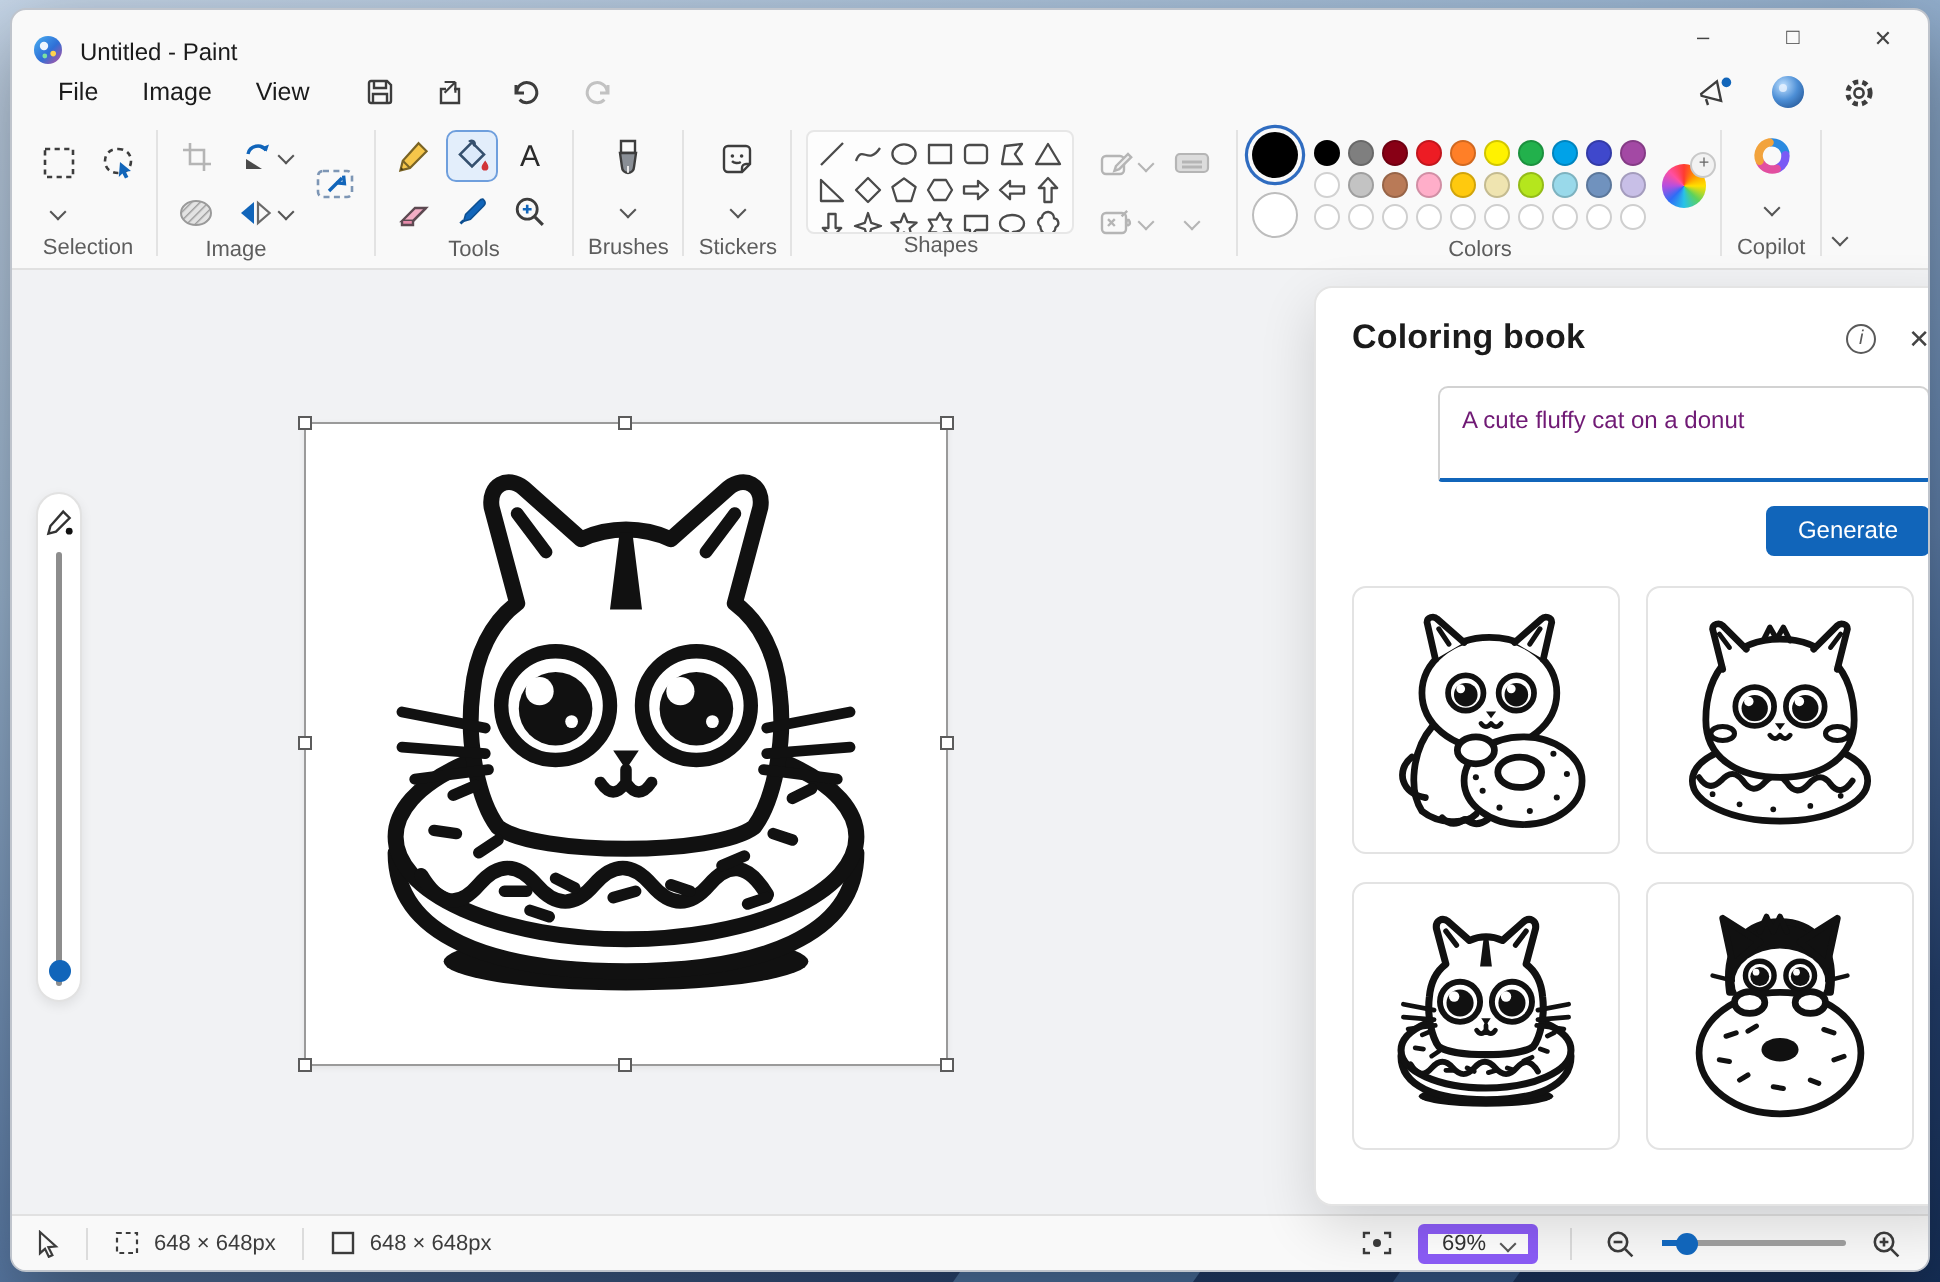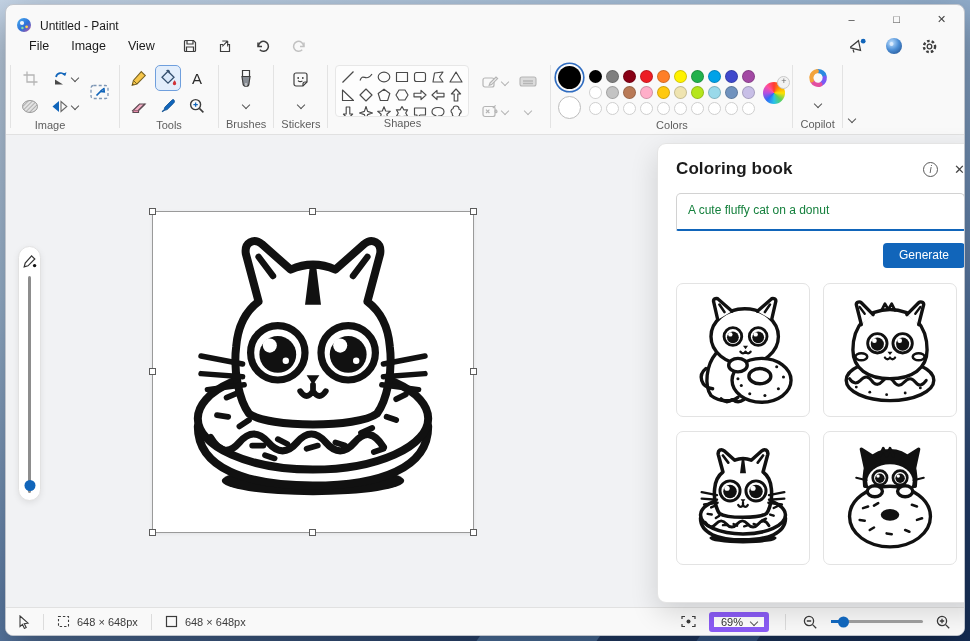--- a/index.html
+++ b/index.html
@@ -80,22 +80,22 @@
   
   .panel { position:absolute; left:651px; top:8px; width:327px; height:460px; background:#fff;
     border:1px solid #e4e4e4; border-radius:9px; box-shadow:0 10px 28px rgba(0,0,0,.14);
     padding:15px 18px; }
   .panel-head { display:flex; align-items:center; }
   .panel-title { font-size:17px; font-weight:700; color:#1b1b1b; letter-spacing:.1px; }
   .panel-head .spacer { flex:1; }
   .info-i { width:15px; height:15px; border:1.2px solid #5a5a5a; border-radius:50%; color:#5a5a5a;
     font-size:10px; line-height:13px; text-align:center; font-style:italic; margin-right:16px; }
   .panel-close { font-size:13px; color:#444; }
-  .prompt-box { margin-top:14px; height:38px; border:1px solid #d2d2d2; border-bottom:2px solid #1165ba;
-    border-radius:5px 5px 2px 2px; background:#fff; padding:9px 11px; font-size:12px; color:#15803d; }
+  .prompt-box { margin-top:14px; height:48px; border:1px solid #d2d2d2; border-bottom:2px solid #1165ba;
+    border-radius:5px 5px 2px 2px; background:#fff; padding:9px 11px; font-size:12px; color:#701a75;margin-left:43px; }
   .gen-row { display:flex; justify-content:flex-end; margin-top:12px; }
   .gen-btn { background:#1165ba; color:#fff; font-size:12px; border:none; border-radius:4px;
     padding:5px 16px; line-height:15px; }
   .thumbgrid { display:grid; grid-template-columns:134px 134px; gap:14px 13px; margin-top:15px; }
   .thumb { width:134px; height:134px; background:#fff; border:1px solid #e3e3e3; border-radius:7px;
     display:flex; align-items:center; justify-content:center; }
 
   
   .statusbar { height:28px; flex:0 0 auto; background:#f9f9f9; border-top:1px solid #e1e1e1;
     display:flex; align-items:center; font-size:11px; color:#3c3c3c; padding:0 12px; }
@@ -183,20 +183,37 @@
       </svg>
       <svg width="17" height="17" viewBox="0 0 17 17" fill="none" stroke="#3d3d3d">
         <circle cx="8.5" cy="8.5" r="5.6" stroke-width="2.4" stroke-dasharray="2.6,2.05"></circle>
         <circle cx="8.5" cy="8.5" r="2.3" stroke-width="1.3"></circle>
       </svg>
     </div>
   </div>
 
   <div class="ribbon">
 
+    <div class="rgroup">
+      <div class="icellrow" style="margin-top:6px;">
+        <span class="icell">
+          <svg width="19" height="19" viewBox="0 0 19 19" fill="none" stroke="#3d3d3d" stroke-width="1.3" stroke-dasharray="2.6,2.2">
+            <rect x="2.5" y="2.5" width="14" height="14"></rect>
+            </svg>
+        </span>
+        <span class="icell">
+          <svg width="20" height="19" viewBox="0 0 20 19" fill="none">
+            <path d="M10,2.5 c4,0 6.5,2.5 6.5,6 c0,3.5 -2.5,6 -6.5,6 c-4,0 -6.5,-2.5 -6.5,-6 c0,-3.5 2.5,-6 6.5,-6 Z" stroke="#3d3d3d" stroke-width="1.3" stroke-dasharray="2.6,2.3"></path>
+            <path d="M11,9 l5.5,4.5 l-2.6,.4 l1.3,2.6 l-1.7,.8 l-1.3,-2.6 l-1.8,1.8 Z" fill="#1165ba"></path>
+          </svg>
+        </span>
+      </div>
+      <span class="chev" style="align-self:flex-start;margin-left:9px;"></span>
+      <span class="glabel">Selection</span>
+    </div>
     <div class="rdivider"></div>
 
     <div class="rgroup" style="flex-direction:row; align-items:center; gap:6px; padding-bottom:0;">
       <div style="display:flex; flex-direction:column; justify-content:space-between; height:70px; padding:2px 0 4px 0;">
         <div class="imggrid">
           <span class="icell">
             <svg width="17" height="17" viewBox="0 0 17 17" fill="none" stroke="#b5b5b5" stroke-width="1.3">
               <path d="M5,1.5 v10.5 h10.5"></path>
                 <path d="M1.5,5 h10.5 v10.5"></path>
               </svg>

